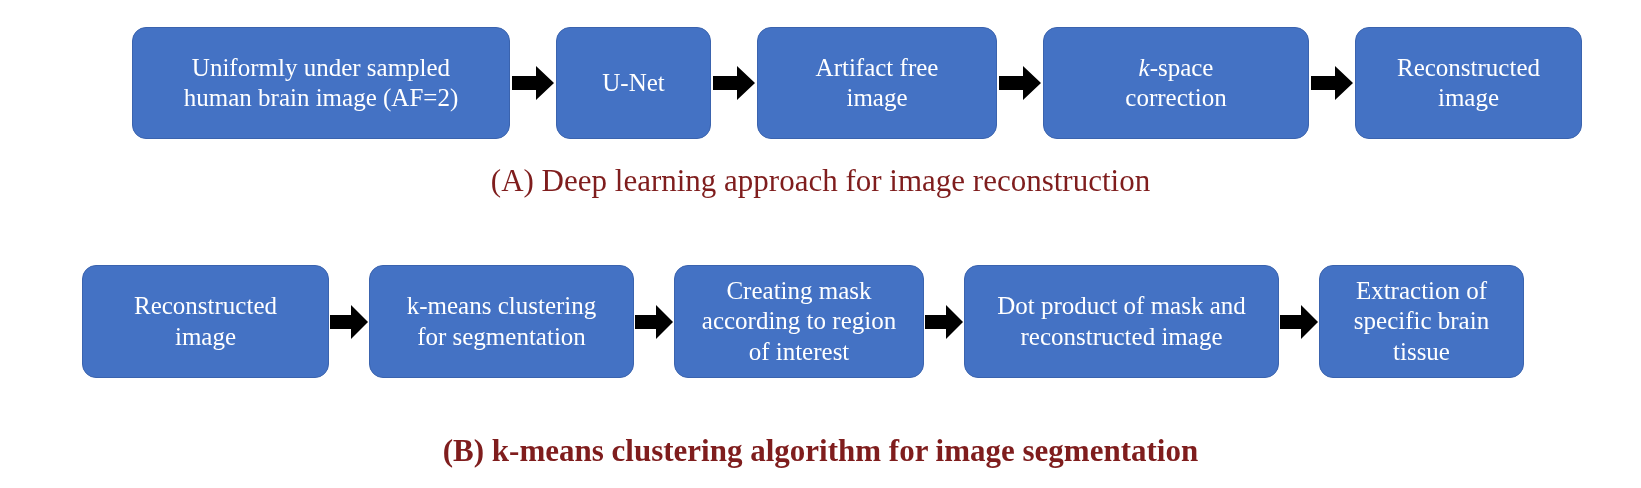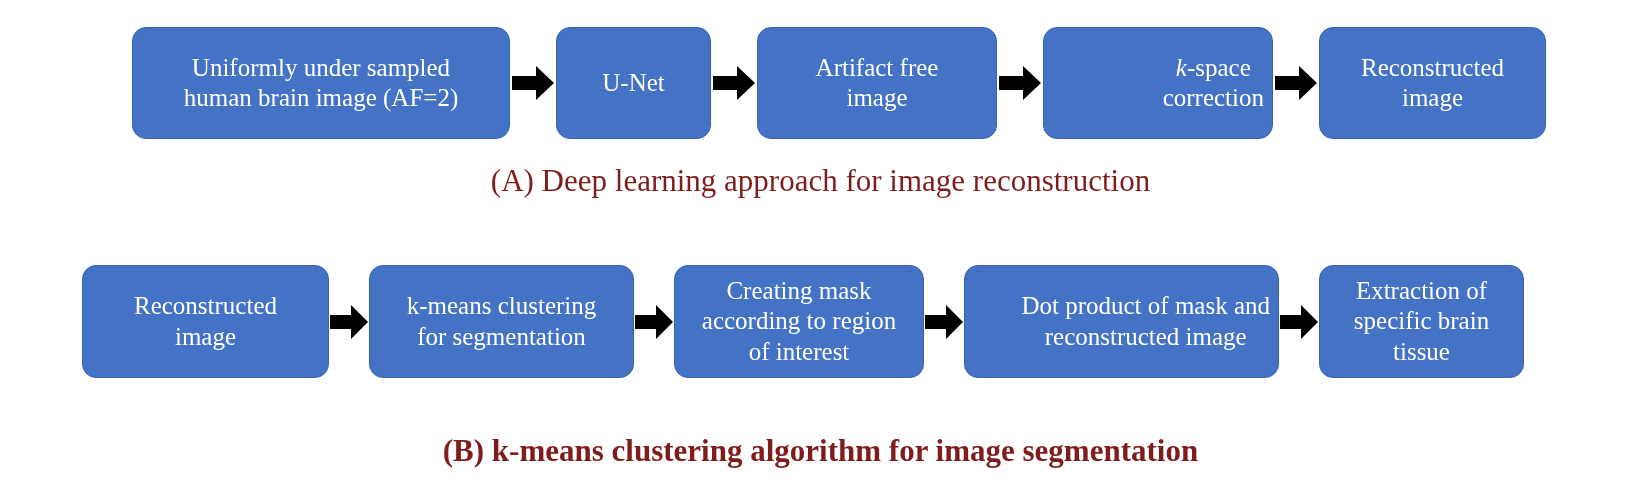--- a/index.html
+++ b/index.html
@@ -49,28 +49,28 @@
   #row-a .node { height: 112px; font-size: 25px; }
   #row-b .node { height: 113px; font-size: 25px; }
 
   .node-label { display: block; white-space: pre-line; }
   .node-label .ital { font-style: italic; }
 
   
   #row-a .n0 { width: 378px; }
   #row-a .n1 { width: 155px; align-items: center; }
   #row-a .n2 { width: 240px; }
-  #row-a .n3 { width: 230px; justify-content: flex-end; }
+  #row-a .n3 { width: 266px; }
   #row-a .n4 { width: 227px; }
 
   
   #row-b .n0 { width: 247px; }
   #row-b .n1 { width: 265px; }
   #row-b .n2 { width: 250px; font-family: Liberation Serif, serif; }
-  #row-b .n3 { width: 315px; justify-content: flex-end; }
+  #row-b .n3 { width: 315px; }
   #row-b .n4 { width: 205px; }
 
   
   .arrow {
     flex: none;
     display: block;
     width: 46px;
     height: 44px;
   }
   #row-a .arrow { width: 46px; }

